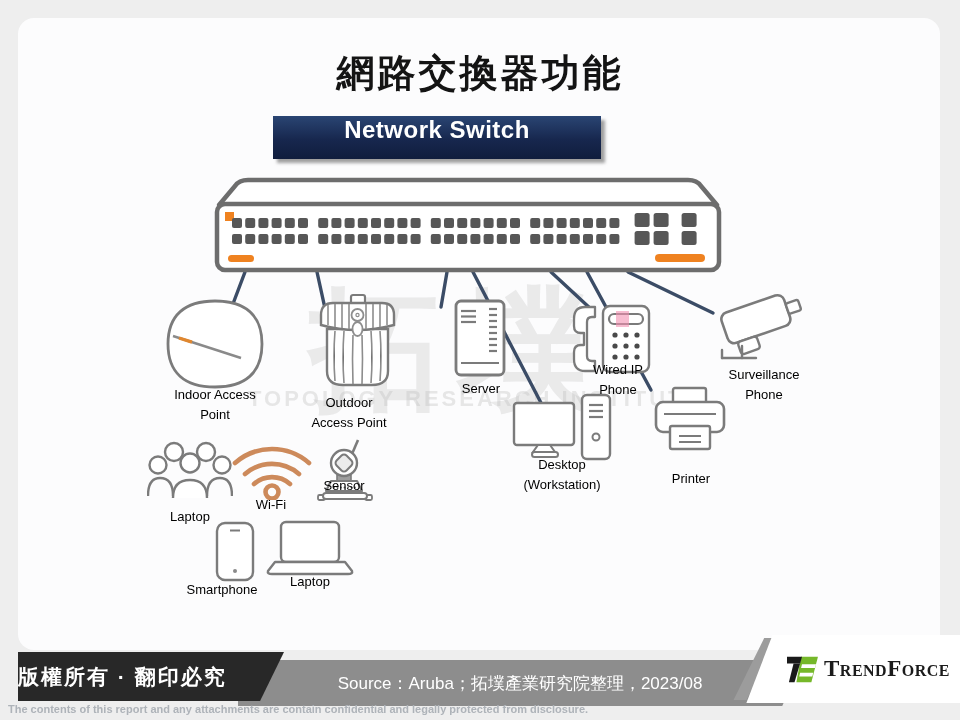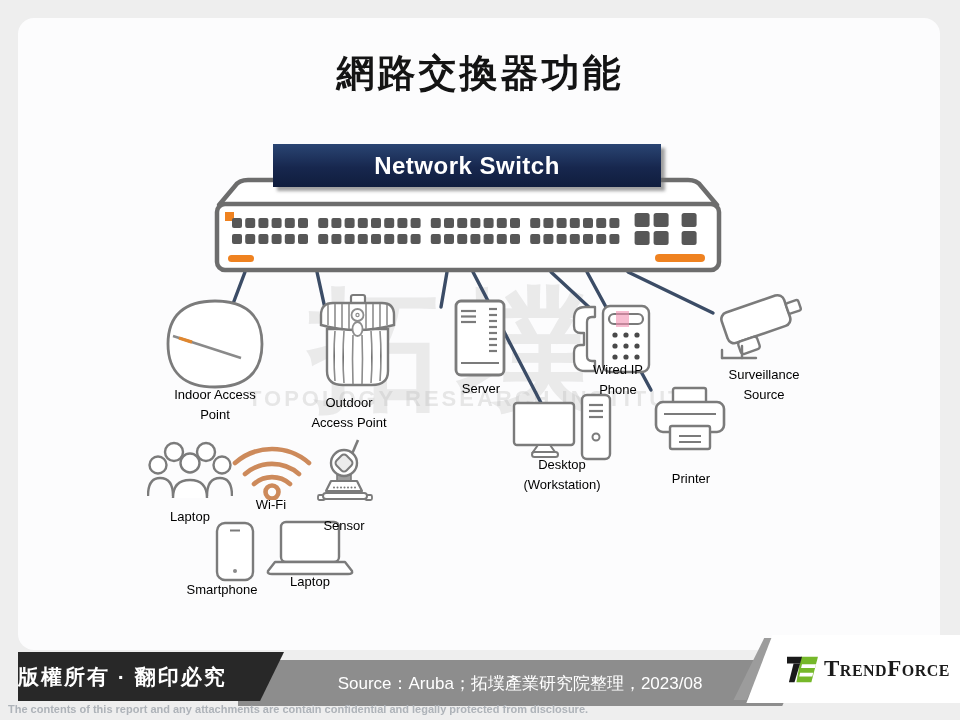--- a/index.html
+++ b/index.html
@@ -34,27 +34,26 @@
     letter-spacing:18px;z-index:2;white-space:nowrap;
   }
   .wm-en{
     left:248px;top:386px;width:480px;
     font-size:22px;font-weight:bold;color:rgba(185,185,185,0.33);
     letter-spacing:3px;z-index:2;white-space:nowrap;
   }
 
   
   .switch-box{
-    left:273px;top:116px;width:388px;height:43px;
+    left:273px;top:116px;width:328px;height:43px;
     background:linear-gradient(180deg,#2a4573 0%,#17274e 55%,#101d3d 100%);
     box-shadow:4px 4px 3px rgba(110,110,110,0.65);
-    display:flex;align-items:center;justify-content:center;
+    display:flex;justify-content:center;
     color:#ffffff;font-size:24px;font-weight:bold;letter-spacing:0.5px;
     z-index:5;
-    margin-top:28px;
   }
 
   svg{display:block;}
   .z3{z-index:3;} .z4{z-index:4;}
 
   .dev-label{
     position:absolute;text-align:center;white-space:pre-line;
     font-size:13px;line-height:1.5;color:#000;z-index:5;
   }
 
@@ -352,27 +351,27 @@
   </svg>
 
   <div class="dev-label" style="left:140px;top:385px;width:150px">Indoor Access
 Point</div>
   <div class="dev-label" style="left:274px;top:393px;width:150px">Outdoor
 Access Point</div>
   <div class="dev-label" style="left:431px;top:379px;width:100px">Server</div>
   <div class="dev-label" style="left:568px;top:360px;width:100px">Wired IP
 Phone</div>
   <div class="dev-label" style="left:689px;top:365px;width:150px">Surveillance
-Source</div>
+Phone</div>
   <div class="dev-label" style="left:487px;top:455px;width:150px">Desktop
 (Workstation)</div>
   <div class="dev-label" style="left:641px;top:469px;width:100px">Printer</div>
   <div class="dev-label" style="left:140px;top:507px;width:100px">Laptop</div>
   <div class="dev-label" style="left:231px;top:495px;width:80px">Wi-Fi</div>
-  <div class="dev-label" style="left:304px;top:516px;width:80px">Sensor</div>
+  <div class="dev-label" style="left:304px;top:476px;width:80px">Sensor</div>
   <div class="dev-label" style="left:147px;top:580px;width:150px">Smartphone</div>
   <div class="dev-label" style="left:260px;top:572px;width:100px">Laptop</div>
 
   <div class="abs ribbon">
     <span>版權所有 · 翻印必究</span>
   </div>
   <div class="abs srcbar">
     <span>Source：Aruba；拓墣產業研究院整理，2023/08</span>
   </div>
   <div class="abs tf-stripe"></div>

